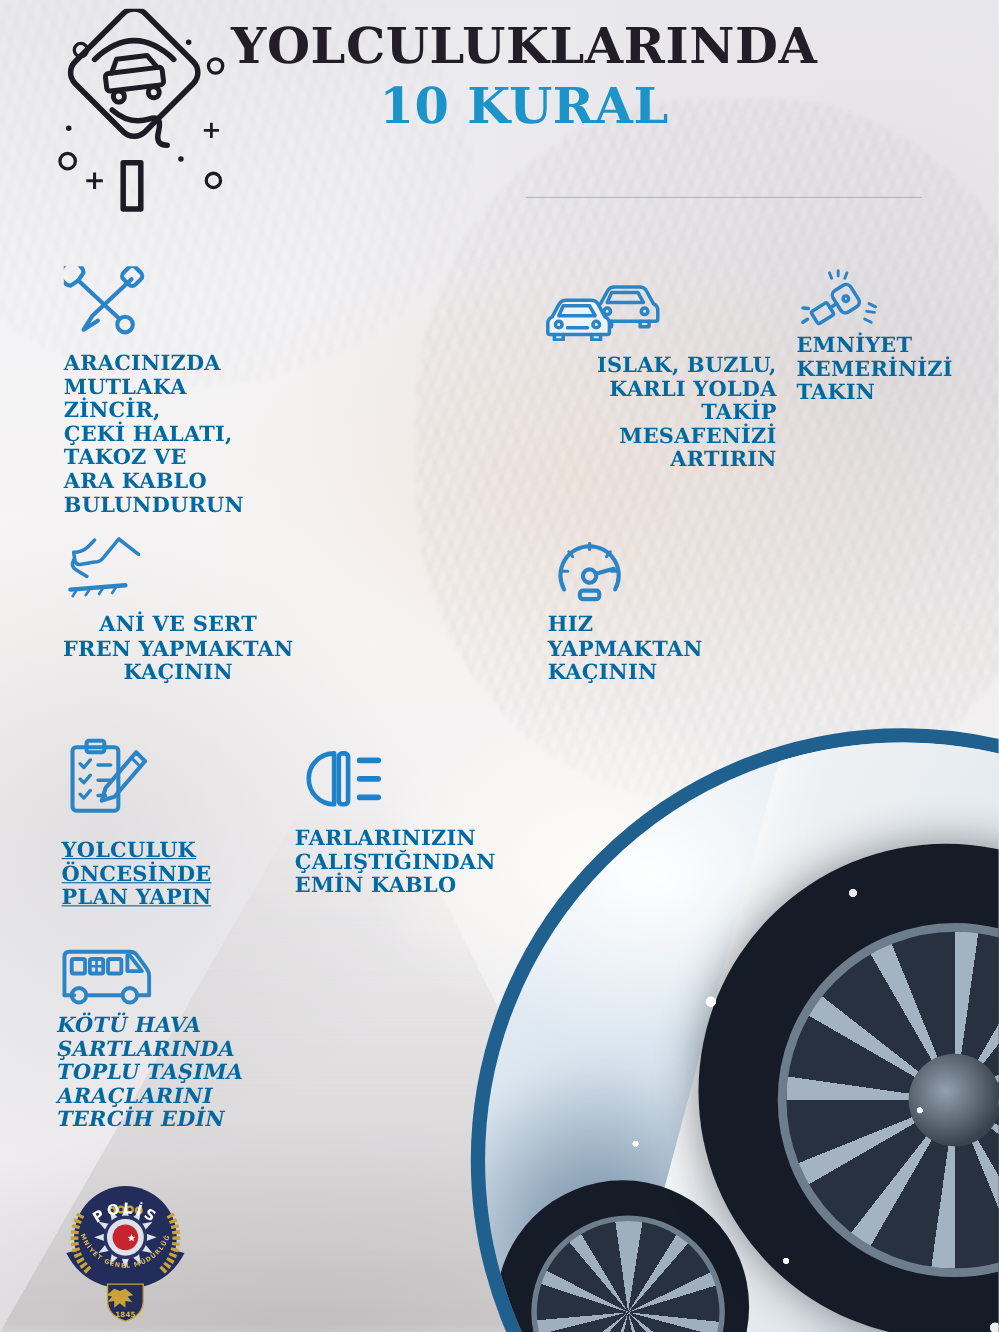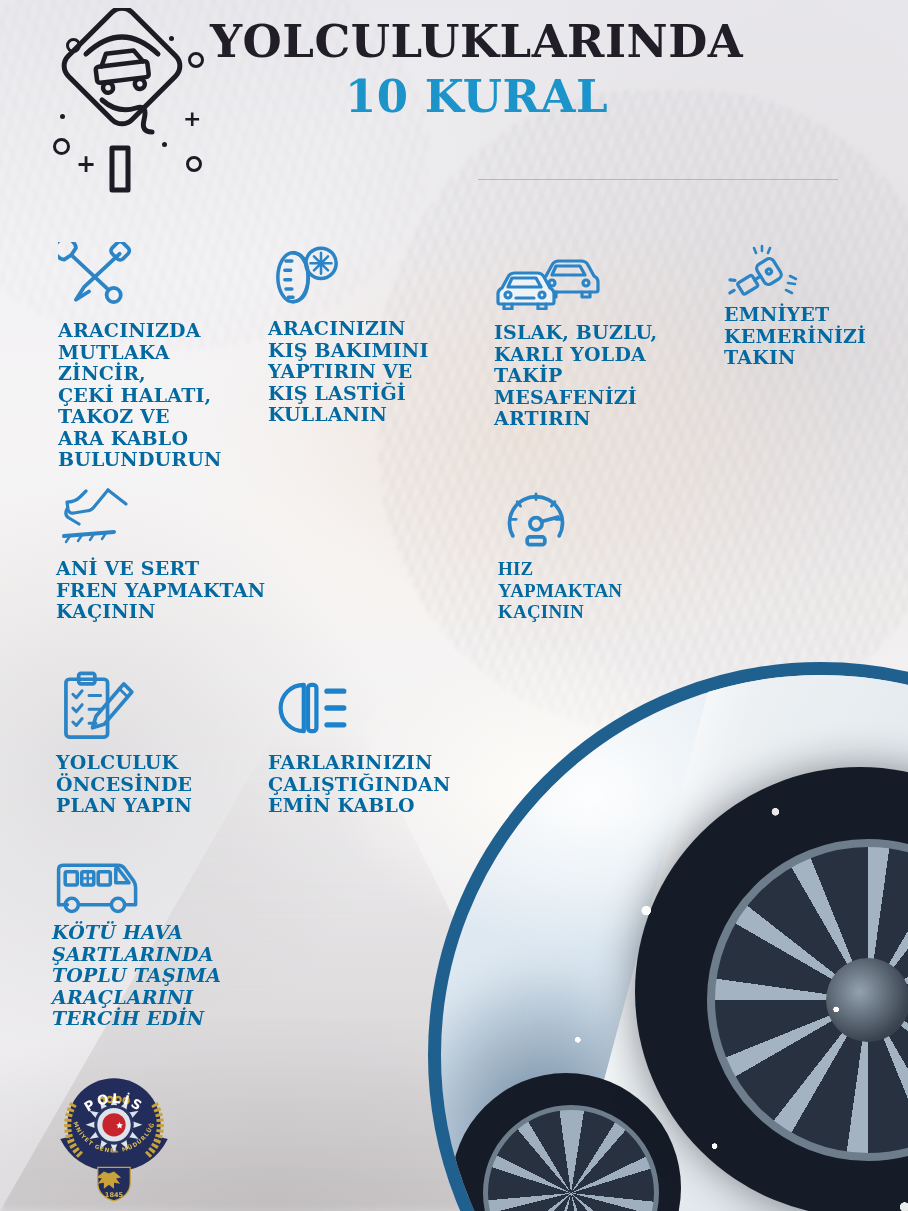--- a/index.html
+++ b/index.html
@@ -39,26 +39,26 @@
   .title-block .accent{color:#1d94c9;text-align:center;}
   .divider{position:absolute;left:478px;top:179px;width:360px;height:1px;background:#9aa0a8;opacity:.65;z-index:3;}
 
   
   .rule{position:absolute;z-index:3;width:212px;}
   .rule-text{font-weight:bold;font-size:19px;line-height:21.5px;letter-spacing:.2px;
     color:#0369a1;white-space:pre-line;}
   .rule svg{display:block;}
   .r1{left:58px;top:242px;} .r1 .rule-text{margin-top:12px;}
   .r2{left:268px;top:240px;} .r2 .rule-text{margin-top:8px;}
-  .r3{left:494px;top:248px;} .r3 .rule-text{margin-top:12px;}
+  .r3{left:494px;top:248px;} .r3 .rule-text{margin-top:12px;text-align:right;}
   .r4{left:724px;top:242px;width:180px;} .r4 .rule-text{margin-top:0;}
-  .r5{left:56px;top:484px;} .r5 .rule-text{margin-top:10px;}
+  .r5{left:56px;top:484px;} .r5 .rule-text{margin-top:10px;text-align:center;}
   .r6{left:268px;top:476px;} .r6 .rule-text{margin-top:2px;}
-  .r7{left:498px;top:484px;font-family:Liberation Serif, serif;} .r7 .rule-text{margin-top:10px;}
-  .r8{left:56px;top:670px;} .r8 .rule-text{margin-top:8px;}
+  .r7{left:498px;top:484px;} .r7 .rule-text{margin-top:10px;}
+  .r8{left:56px;top:670px;} .r8 .rule-text{margin-top:19px;text-decoration:underline;}
   .r9{left:268px;top:676px;} .r9 .rule-text{margin-top:12px;}
   .r10{left:52px;top:856px;} .r10 .rule-text{margin-top:8px;font-style:italic;}
 
   
   .photo-circle{position:absolute;left:428px;top:662px;width:760px;height:760px;border-radius:50%;
     border:13px solid #20608f;overflow:hidden;z-index:2;
     background:linear-gradient(155deg,#eef3f7 0%,#dce7f0 28%,#c3d5e5 55%,#9cb6cf 85%,#87a3bf 100%);}
   .pc{position:absolute;border-radius:50%;}
   .pc-sky{left:-60px;top:-40px;width:420px;height:320px;
     background:radial-gradient(closest-side, rgba(255,255,255,.95), rgba(255,255,255,0));}
@@ -152,36 +152,20 @@
     </svg>
     <div class="rule-text">ARACINIZDA
 MUTLAKA
 ZİNCİR,
 ÇEKİ HALATI,
 TAKOZ VE
 ARA KABLO
 BULUNDURUN</div>
   </div>
 
-  <div class="rule r2">
-    <svg width="78" height="70" viewBox="0 0 66 60" fill="none" stroke="#2a84c5" stroke-width="3" stroke-linecap="round" stroke-linejoin="round">
-      <ellipse cx="21" cy="32" rx="13" ry="21"></ellipse>
-      <path d="M21 11 q13 1 13 21 q0 20 -13 21"></path>
-      <path d="M15 18 h5 M14 26 h5 M14 34 h5 M15 42 h5 M17 49 h4"></path>
-      <circle cx="45" cy="20" r="13" stroke-width="3"></circle>
-      <g stroke-width="2.2">
-        <path d="M45 11 v18 M36 20 h18 M39 14 l12 12 M51 14 l-12 12"></path>
-      </g>
-    </svg>
-    <div class="rule-text">ARACINIZIN
-KIŞ BAKIMINI
-YAPTIRIN VE
-KIŞ LASTİĞİ
-KULLANIN</div>
-  </div>
 
   <div class="rule r3">
     <svg width="112" height="62" viewBox="0 0 112 62" fill="none" stroke="#2a84c5" stroke-width="3.2" stroke-linecap="round" stroke-linejoin="round">
       <g transform="translate(46,2)">
         <path d="M2 40 v-8 q0 -4 4 -6 l6 -11 q2 -4 7 -4 h22 q5 0 7 4 l6 11 q4 2 4 6 v8 q0 2 -2 2 h-52 q-2 0 -2 -2 z"></path>
         <path d="M12 25 l4 -9 h24 l5 9 z"></path>
         <circle cx="12" cy="33" r="3"></circle>
           <circle cx="46" cy="33" r="3"></circle>
         <path d="M8 42 v5 h8 v-5 M42 42 v5 h8 v-5"></path>
       </g>

